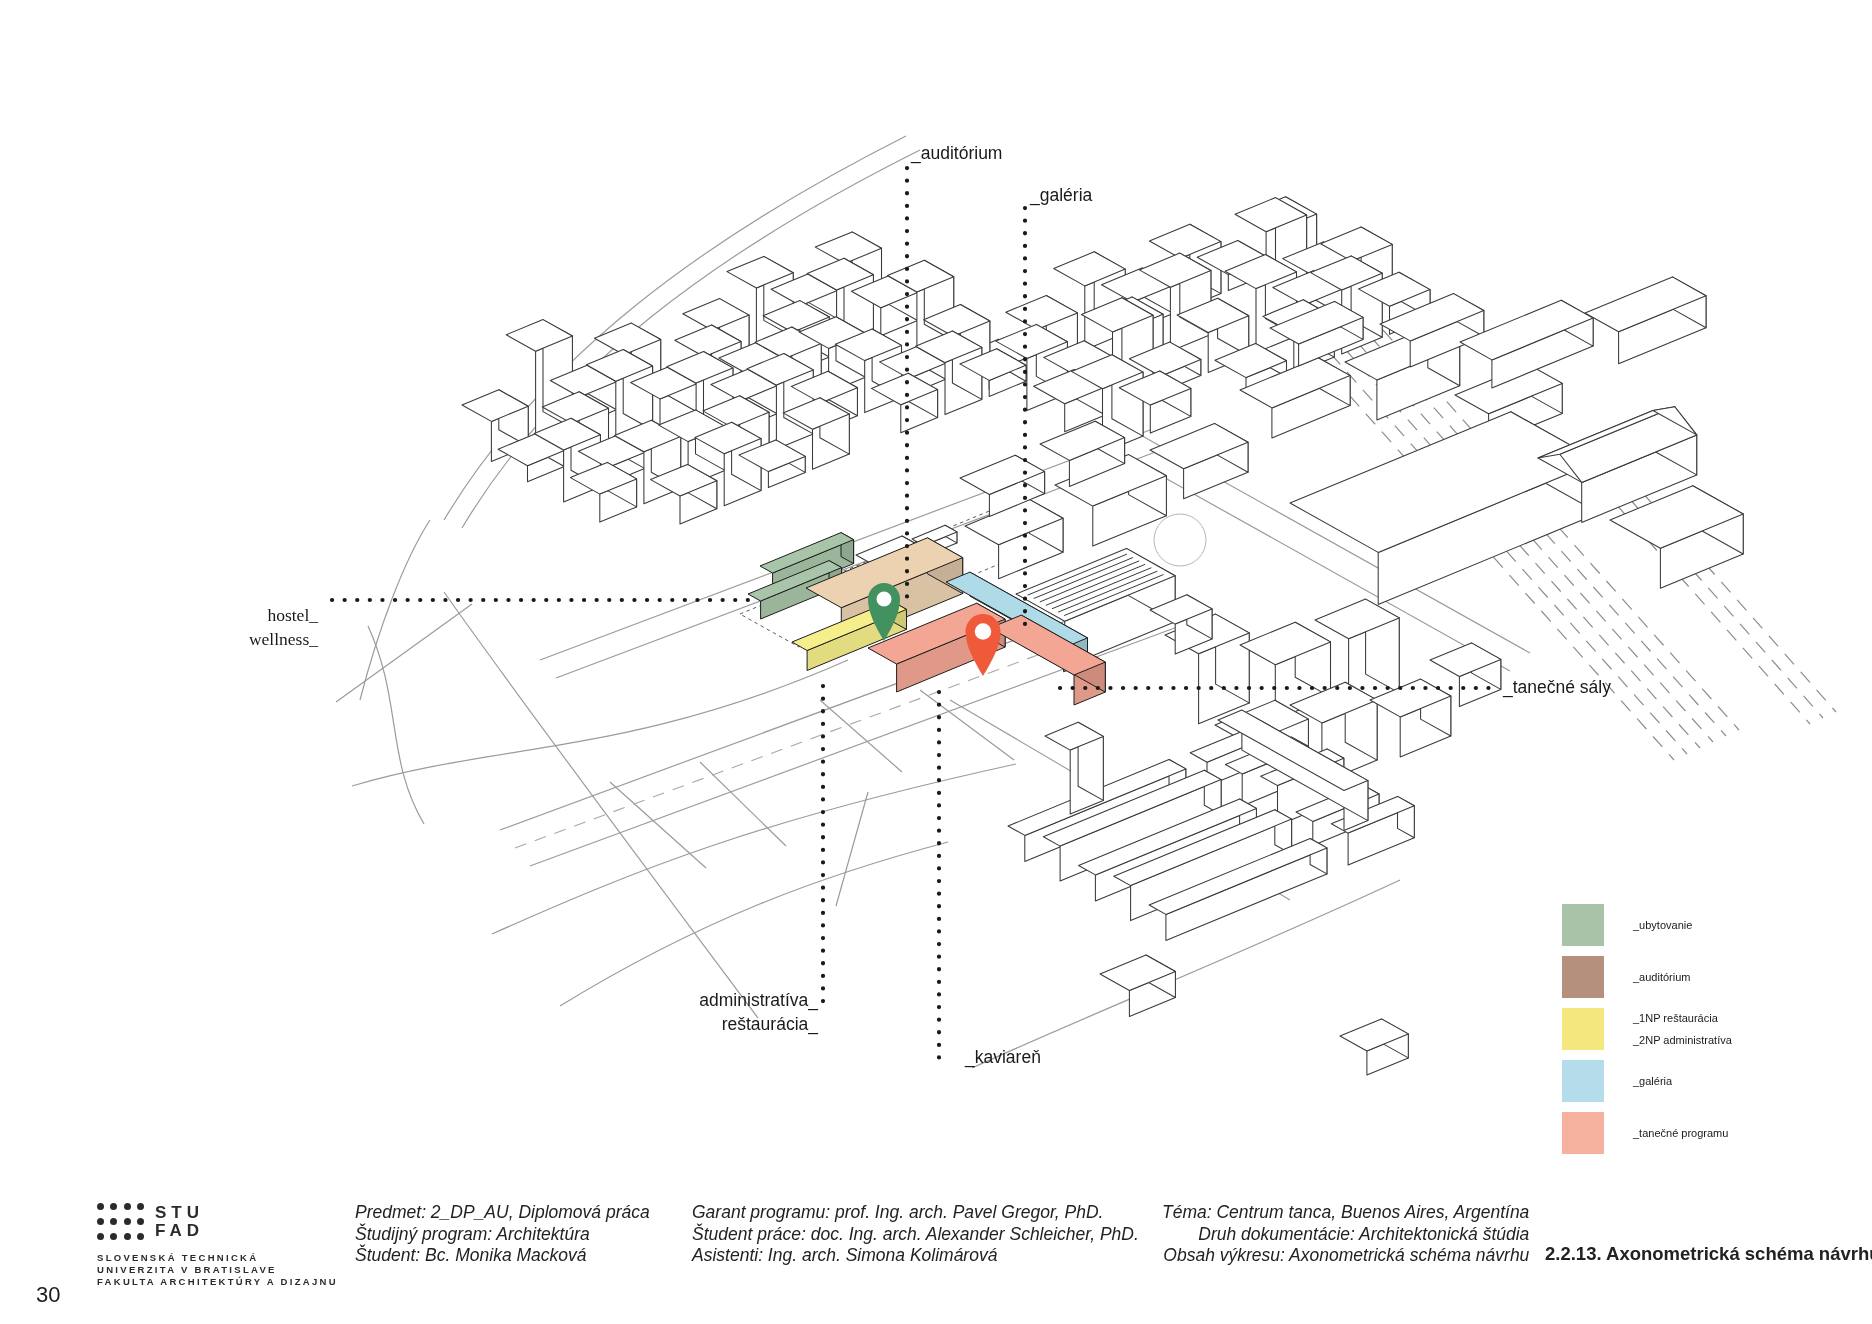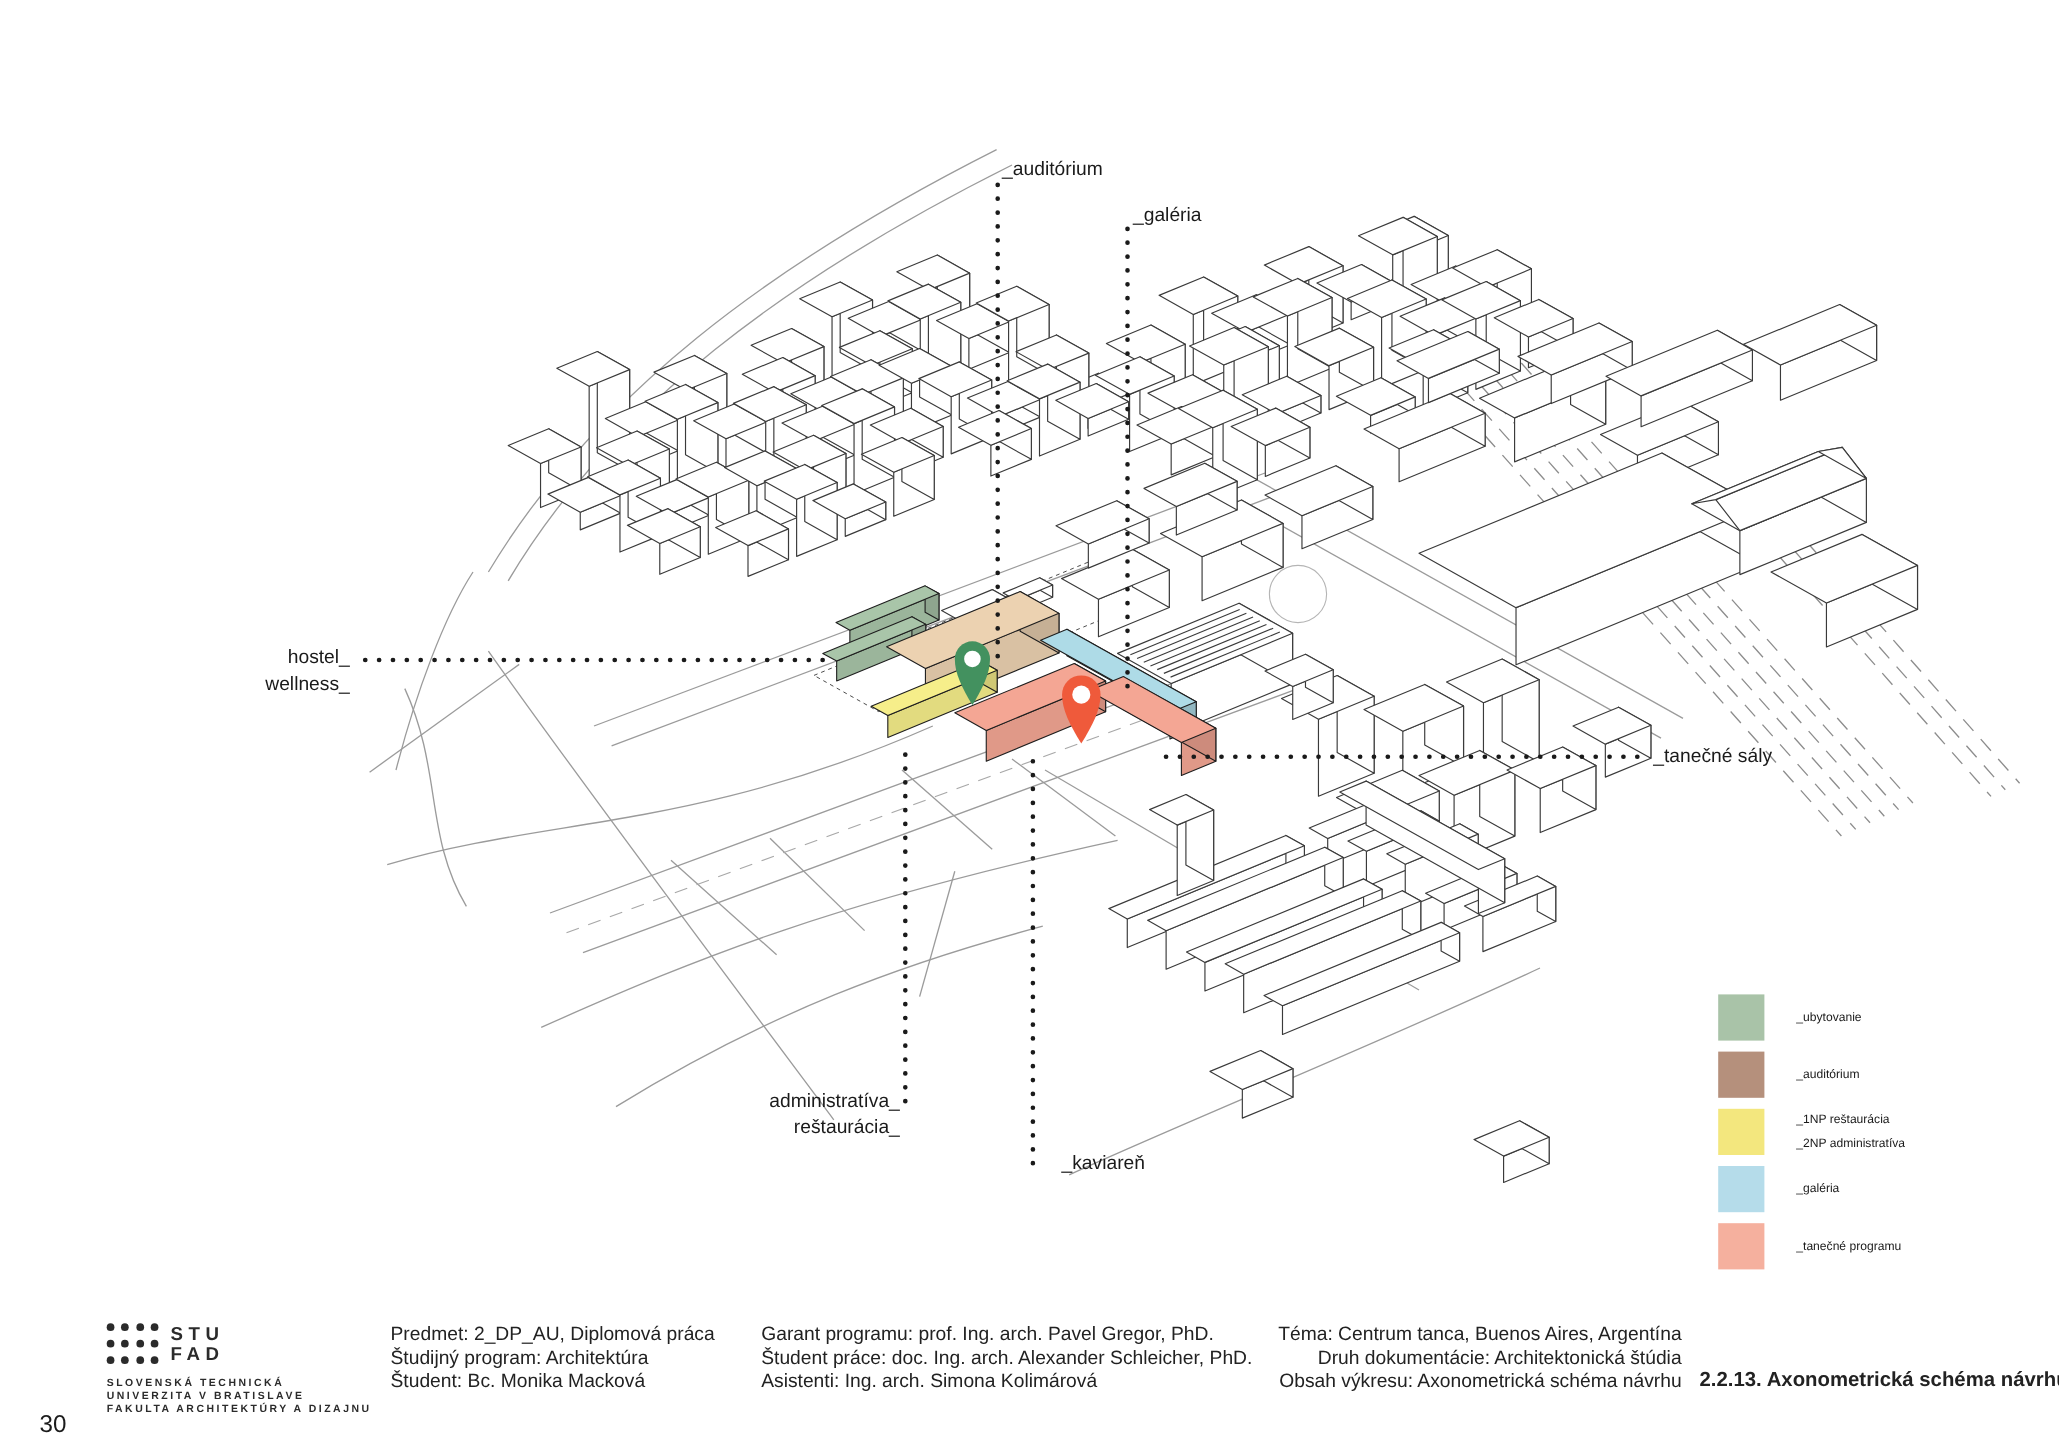--- a/index.html
+++ b/index.html
@@ -17,21 +17,21 @@
   .legend-label{margin-left:29px;font-size:11px;line-height:22px;color:#1a1a1a;white-space:nowrap;}
   
   #page-number{position:absolute;left:36px;top:1282px;font-size:22px;}
   #logo{position:absolute;left:97px;top:1203px;}
   #logo-top{display:flex;align-items:center;}
   #logo-dots{display:flex;flex-direction:column;justify-content:space-between;height:37px;width:47px;}
   .dot-row{display:flex;justify-content:space-between;}
   .logo-dot{width:7px;height:7px;border-radius:50%;background:#2b2b2b;display:block;}
   #logo-acronym{margin-left:11px;font-weight:bold;font-size:17px;line-height:18px;letter-spacing:5px;color:#2b2b2b;}
   #institution{margin-top:12px;font-size:9.5px;font-weight:bold;letter-spacing:2.3px;line-height:12px;color:#2b2b2b;white-space:nowrap;}
-  .footer-col{position:absolute;top:1202px;font-size:17.5px;line-height:21.5px;color:#222;white-space:nowrap;}
+  .footer-col{position:absolute;top:1202px;font-size:17.5px;line-height:21.5px;color:#222;white-space:nowrap;font-style:italic;}
   #footer-col-0{left:355px;}
   #footer-col-1{left:692px;}
   #footer-col-2{left:1162px;text-align:right;}
   #drawing-title{position:absolute;left:1545px;top:1243px;font-size:18.5px;font-weight:bold;color:#222;white-space:nowrap;}
 </style>
 </head>
 <body>
 
 <svg id="axon" width="1872" height="1324" viewBox="0 0 1872 1324">
     <path d="M444,592 C520,700 640,860 758,1018" fill="none" stroke="#9b9b9b" stroke-width="1.2"></path>
@@ -431,21 +431,21 @@
     <path d="M 983 676 C 972.5 658.64 965.5 645 965.5 631.5 A 17.5 17.5 0 1 1 1000.5 631.5 C 1000.5 645 993.5 658.64 983 676 Z" fill="#ef5a3b" stroke="none"></path>
     <circle cx="983" cy="631.5" r="8.225" fill="#ffffff"></circle>
   </svg>
 
 <div class="anno" style="left:911px;top:141px;">
   <span>_auditórium</span>
 </div>
 <div class="anno" style="left:1030px;top:183px;">
   <span>_galéria</span>
 </div>
-<div class="anno right" style="left:140px;top:585px;width:178px;">
+<div class="anno right" style="left:140px;top:603px;width:178px;font-family:Liberation Serif, serif;">
   <div>hostel_</div>
   <div>wellness_</div>
 </div>
 <div class="anno" style="left:1503px;top:675px;">
   <span>_tanečné sály</span>
 </div>
 <div class="anno right" style="left:628px;top:988px;width:190px;">
   <div>administratíva_</div>
   <div>reštaurácia_</div>
 </div>

